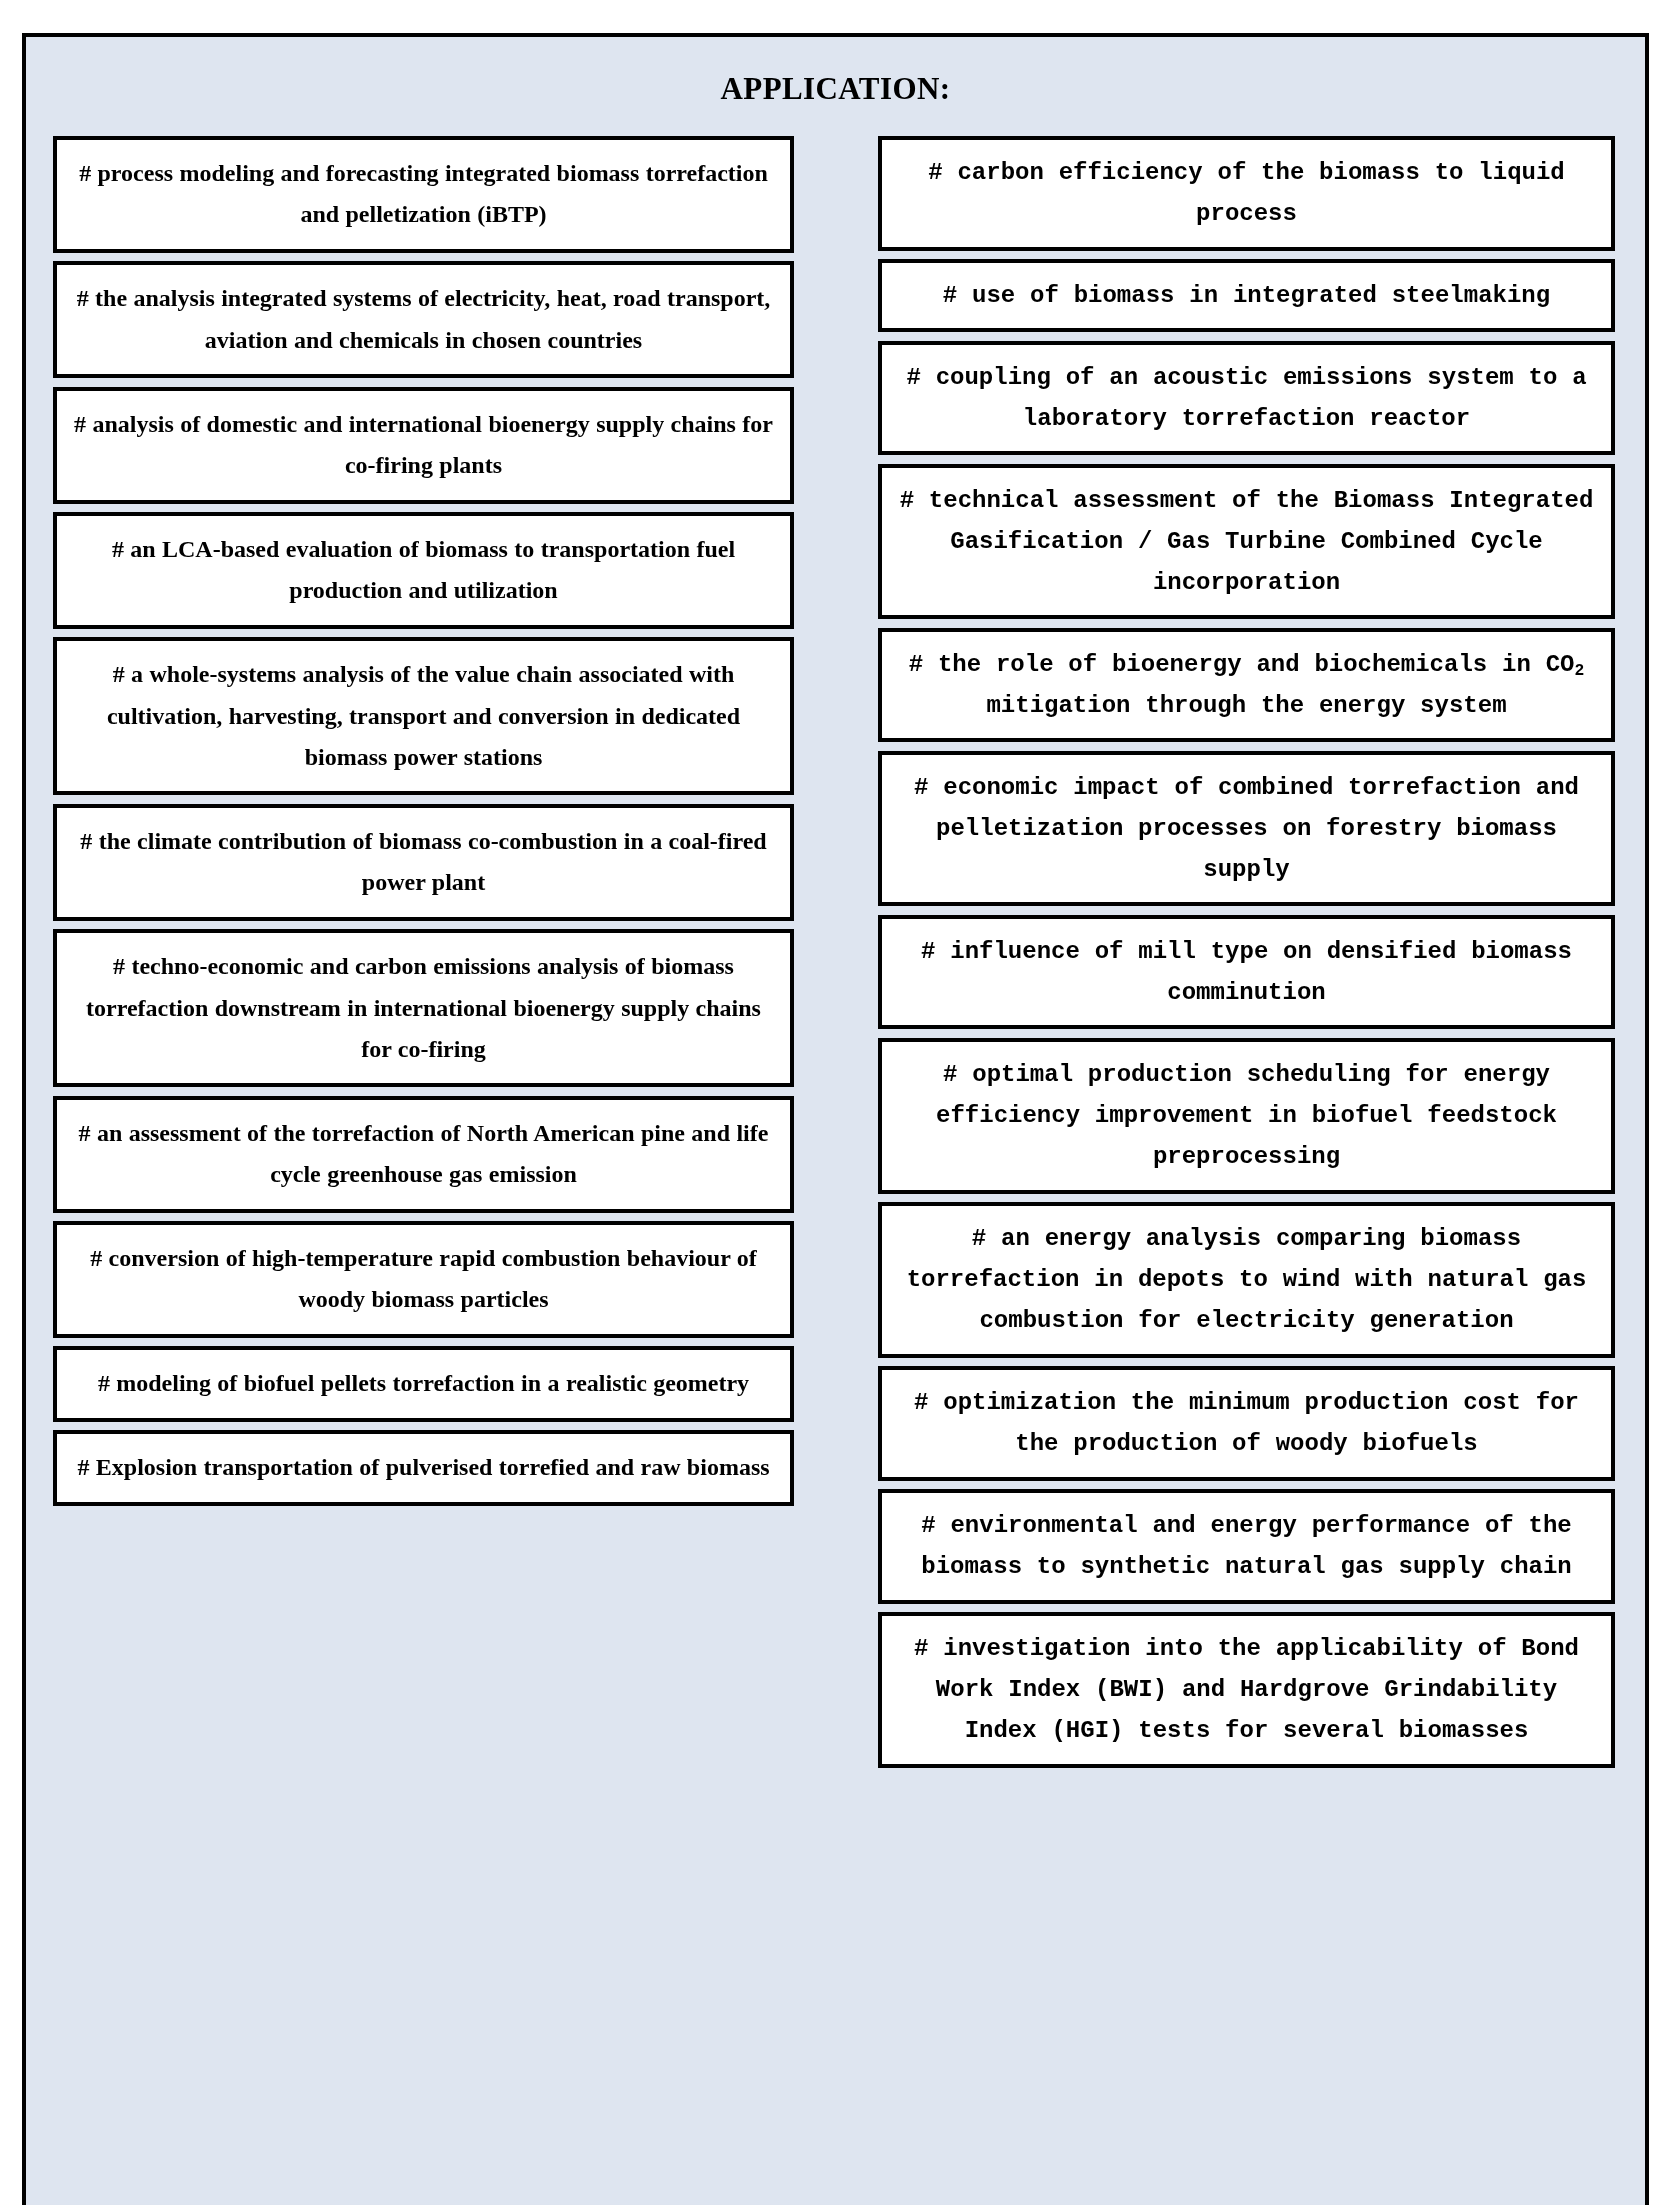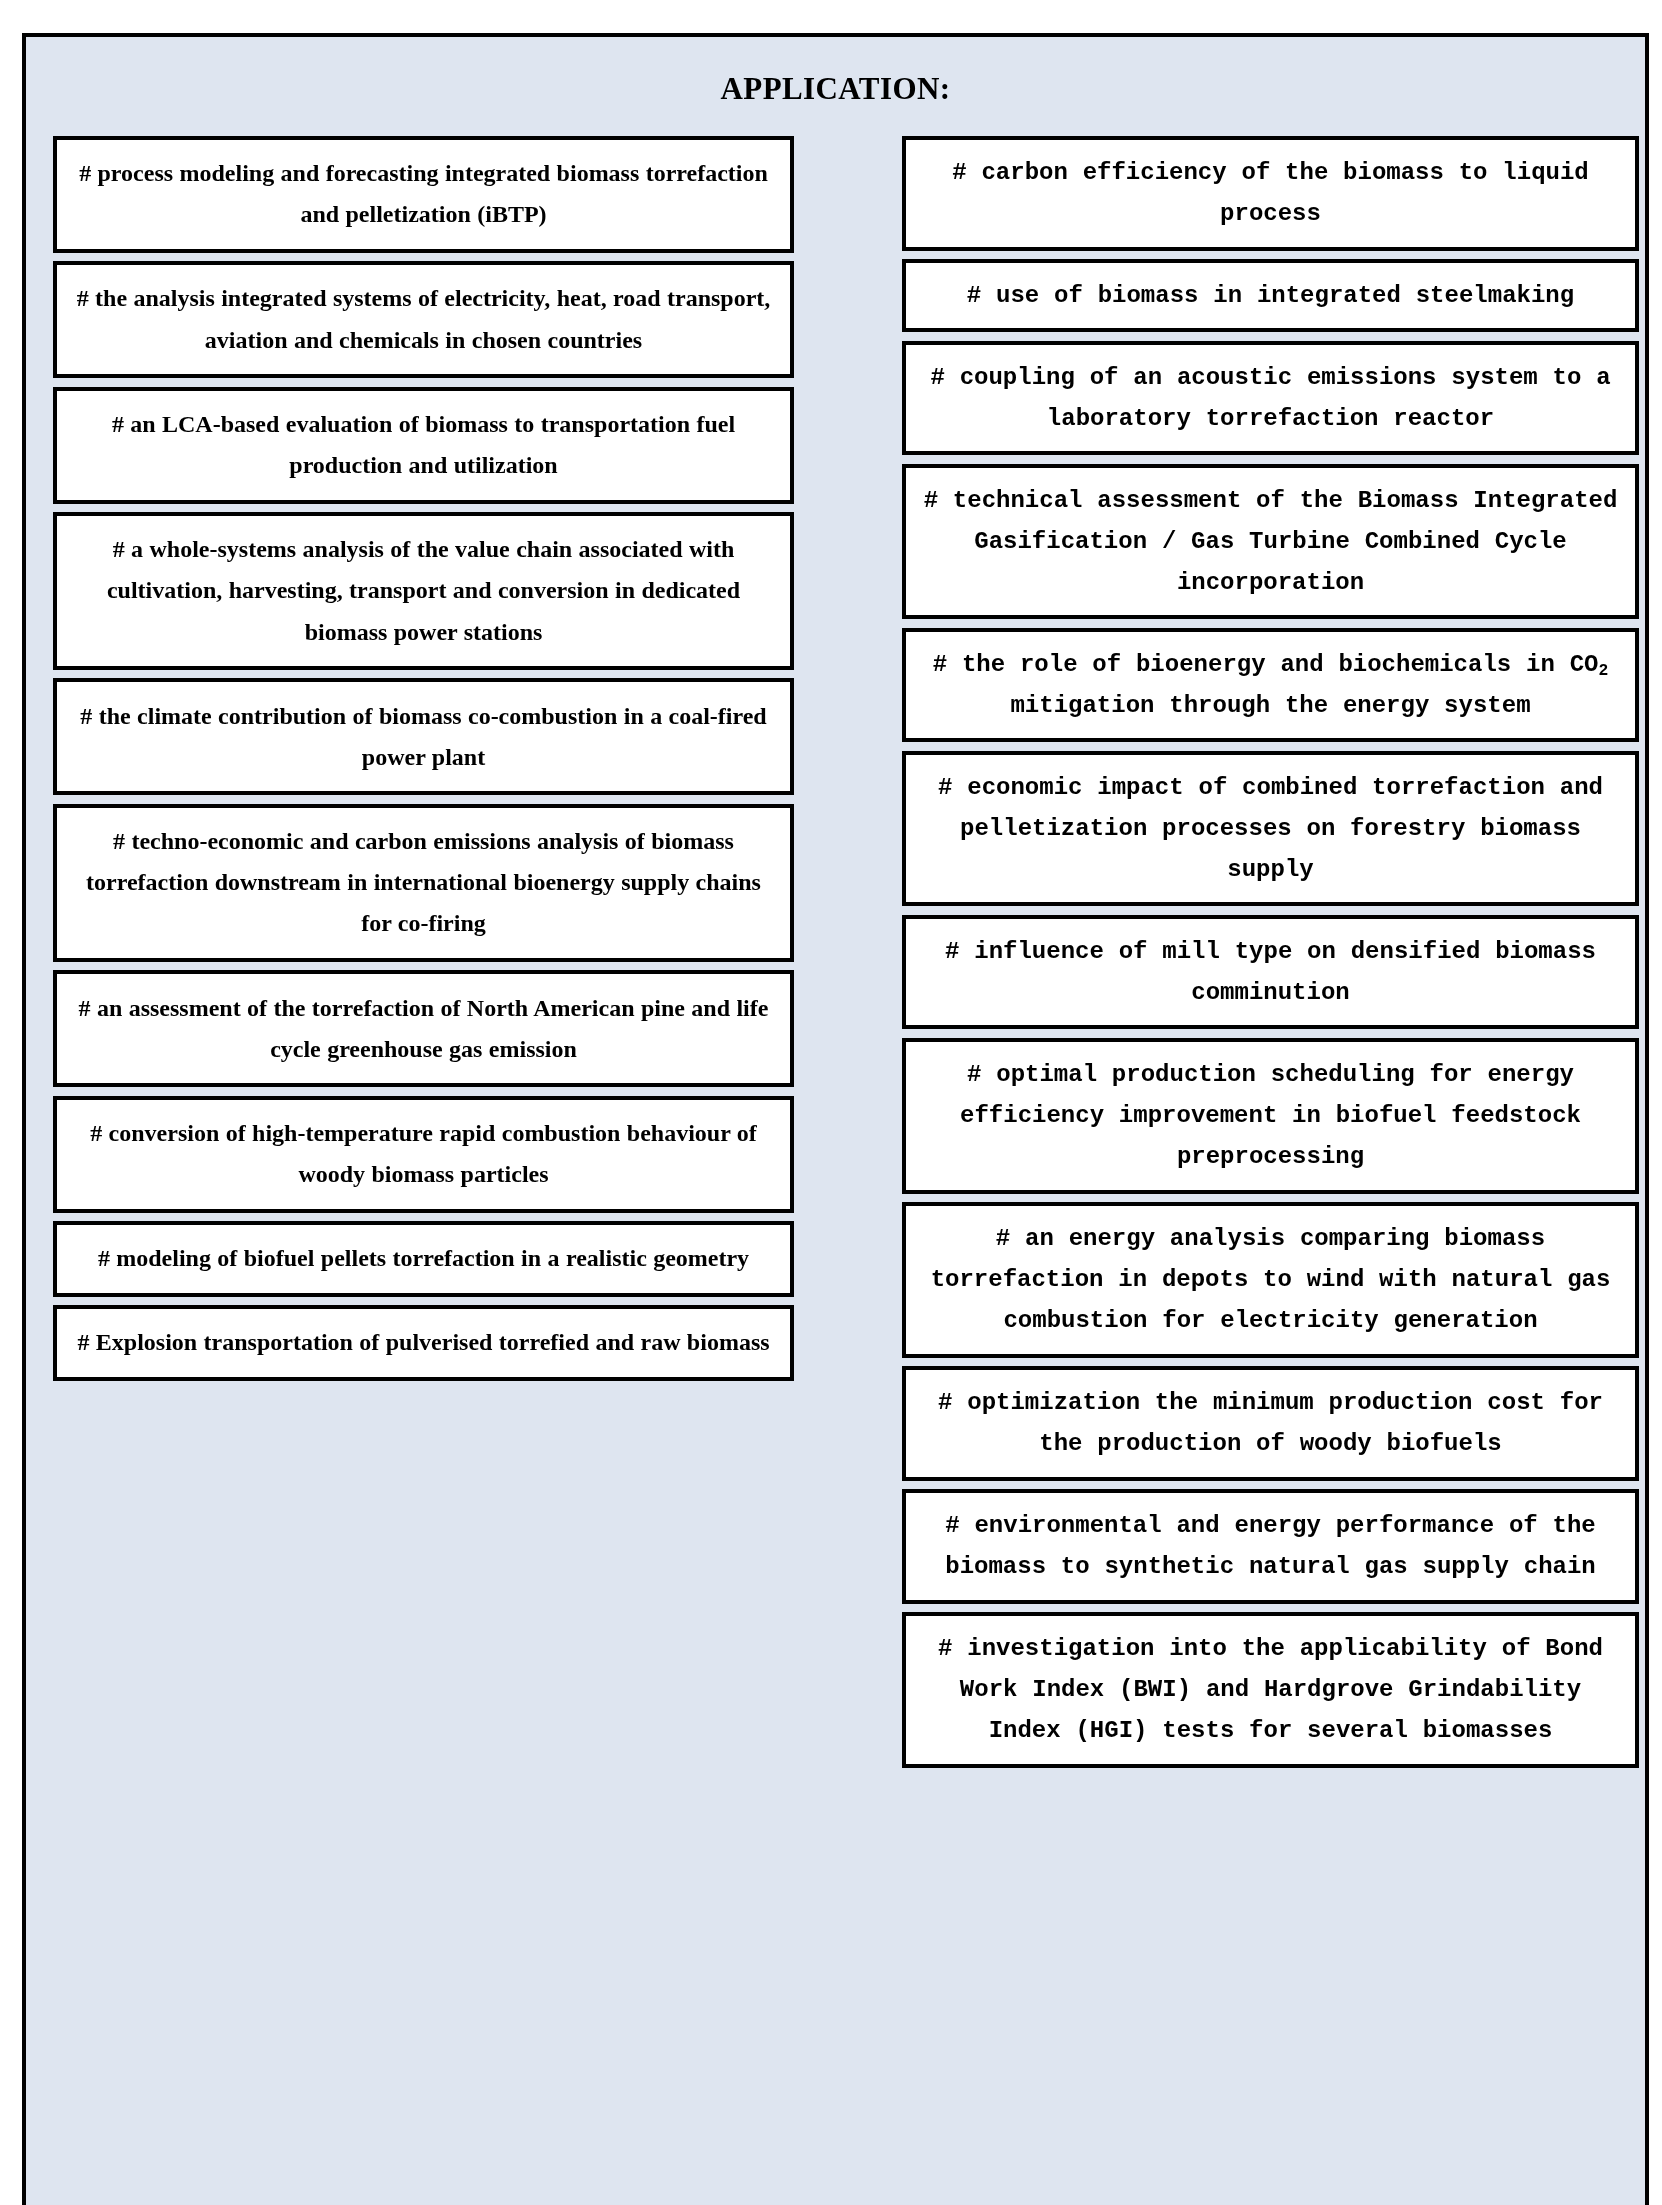--- a/index.html
+++ b/index.html
@@ -26,21 +26,20 @@
     padding-top:34px;
     box-sizing:border-box;
   }
   #columns{
     position:absolute;
     left:0;right:0;top:0;
     padding:99px 0 0 0;
     display:flex;
     align-items:flex-start;
     box-sizing:border-box;
-    gap:24px;
   }
   .column{
     display:flex;
     flex-direction:column;
   }
   #col-left{
     width:741px;
     margin-left:27px;
   }
   #col-right{
@@ -70,20 +69,21 @@
 <body>
 
 <div id="panel">
 
   <div id="panel-title">APPLICATION:</div>
 
   <div id="columns">
     <div class="column" id="col-left">
         <div class="app-box"># process modeling and forecasting integrated biomass torrefaction and pelletization (iBTP)</div>
         <div class="app-box"># the analysis integrated systems of electricity, heat, road transport, aviation and chemicals in chosen countries</div>
+        <div class="app-box"># analysis of domestic and international bioenergy supply chains for co-firing plants</div>
         <div class="app-box"># an LCA-based evaluation of biomass to transportation fuel production and utilization</div>
         <div class="app-box"># a whole-systems analysis of the value chain associated with cultivation, harvesting, transport and conversion in dedicated biomass power stations</div>
         <div class="app-box"># the climate contribution of biomass co-combustion in a coal-fired power plant</div>
         <div class="app-box"># techno-economic and carbon emissions analysis of biomass torrefaction downstream in international bioenergy supply chains for co-firing</div>
         <div class="app-box"># an assessment of the torrefaction of North American pine and life cycle greenhouse gas emission</div>
         <div class="app-box"># conversion of high-temperature rapid combustion behaviour of woody biomass particles</div>
         <div class="app-box"># modeling of biofuel pellets torrefaction in a realistic geometry</div>
         <div class="app-box"># Explosion transportation of pulverised torrefied and raw biomass</div>
       </div>
     <div class="column" id="col-right">

